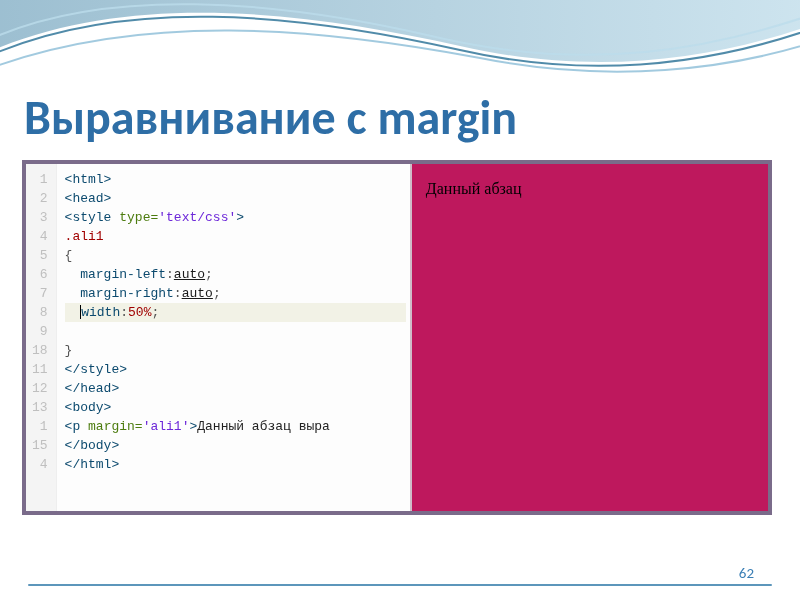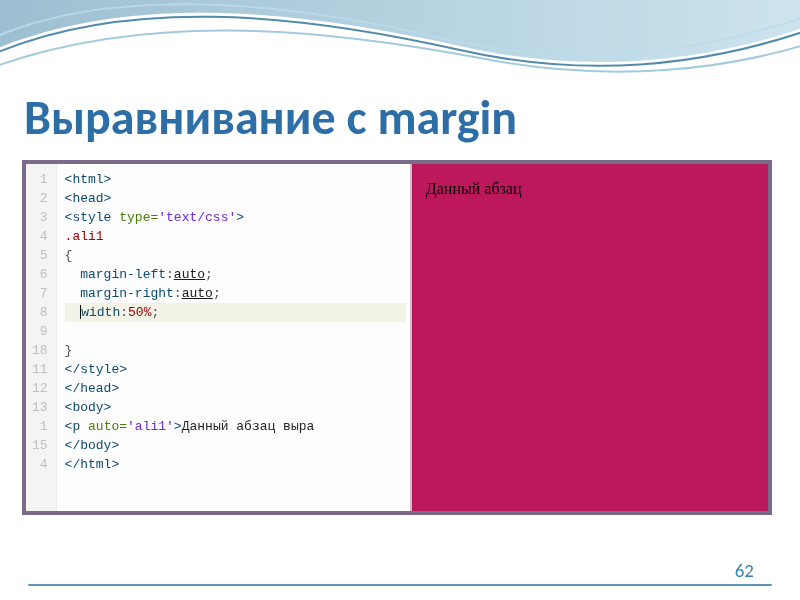--- a/index.html
+++ b/index.html
@@ -95,21 +95,21 @@
     font-family: "Times New Roman", serif;
     font-size: 16px;
     color: #000;
     line-height: 1.35;
   }
   .page-number {
     position: absolute;
     bottom: 18px;
     right: 46px;
     color: #3b7fb5;
-    font-size: 19px;
+    font-size: 15px;
   }
   .bottom-deco {
     position: absolute;
     bottom: 0; left: 0; right: 0;
     height: 30px;
     pointer-events: none;
   }
   .bottom-line {
     position: absolute;
     bottom: 14px;
@@ -166,21 +166,21 @@
 <span class="line"><span class="tag">&lt;style</span> <span class="attr">type=</span><span class="str">'text/css'</span><span class="tag">&gt;</span></span>
 <span class="line"><span class="sel">.ali1</span></span>
 <span class="line"><span class="punct">{</span></span>
 <span class="line">  <span class="prop">margin-left</span><span class="punct">:</span><span class="val-auto">auto</span><span class="punct">;</span></span>
 <span class="line">  <span class="prop">margin-right</span><span class="punct">:</span><span class="val-auto">auto</span><span class="punct">;</span></span>
 <span class="line hl">  <span class="caret"></span><span class="prop">width</span><span class="punct">:</span><span class="val-pct">50%</span><span class="punct">;</span></span>
 <span class="line"><span class="punct">}</span></span>
 <span class="line"><span class="tag">&lt;/style&gt;</span></span>
 <span class="line"><span class="tag">&lt;/head&gt;</span></span>
 <span class="line"><span class="tag">&lt;body&gt;</span></span>
-<span class="line"><span class="tag">&lt;p</span> <span class="attr">auto=</span><span class="str">'ali1'</span><span class="tag">&gt;</span>Данный абзац выра</span>
+<span class="line"><span class="tag">&lt;p</span> <span class="attr">margin=</span><span class="str">'ali1'</span><span class="tag">&gt;</span>Данный абзац выра</span>
 <span class="line"><span class="tag">&lt;/body&gt;</span></span>
 <span class="line"><span class="tag">&lt;/html&gt;</span></span>
 <span class="line">&nbsp;</span>
 </div>
     </div>
     <div class="preview-panel">
       <p class="preview-text">
         <span>Данный абзац</span><br>
       </p>
     </div>

